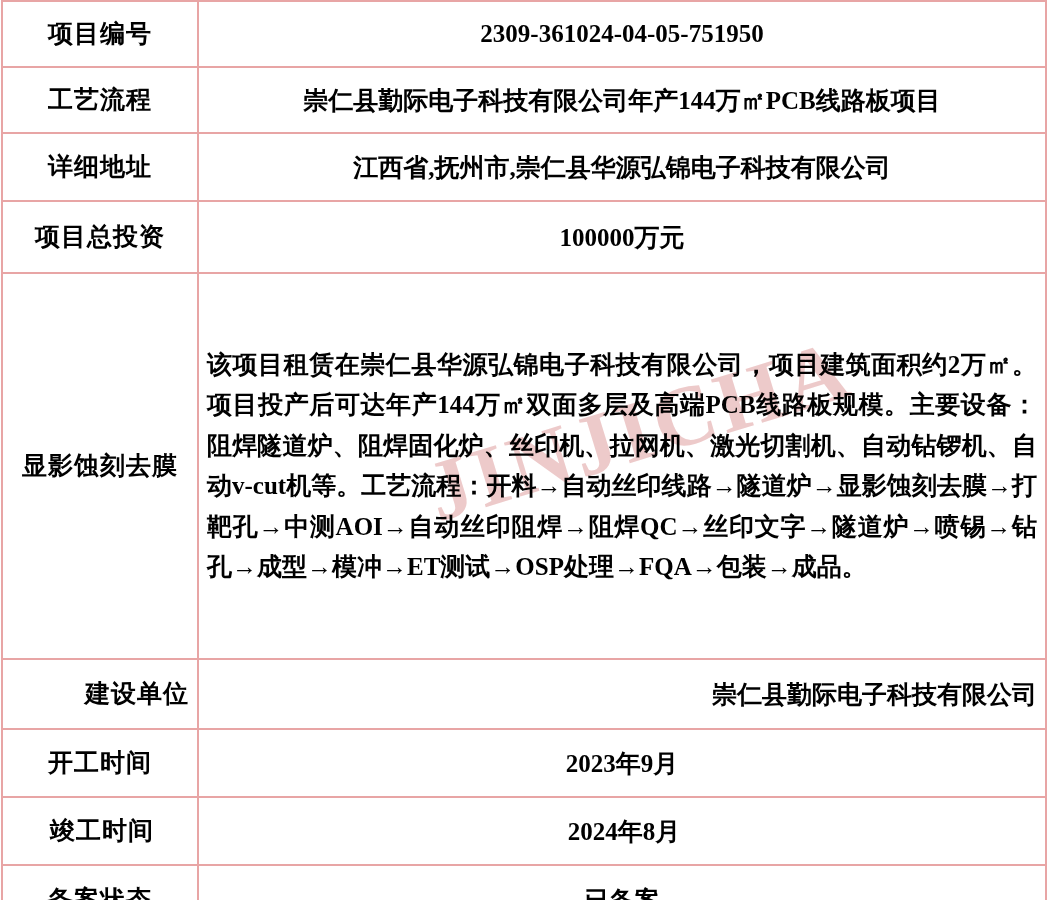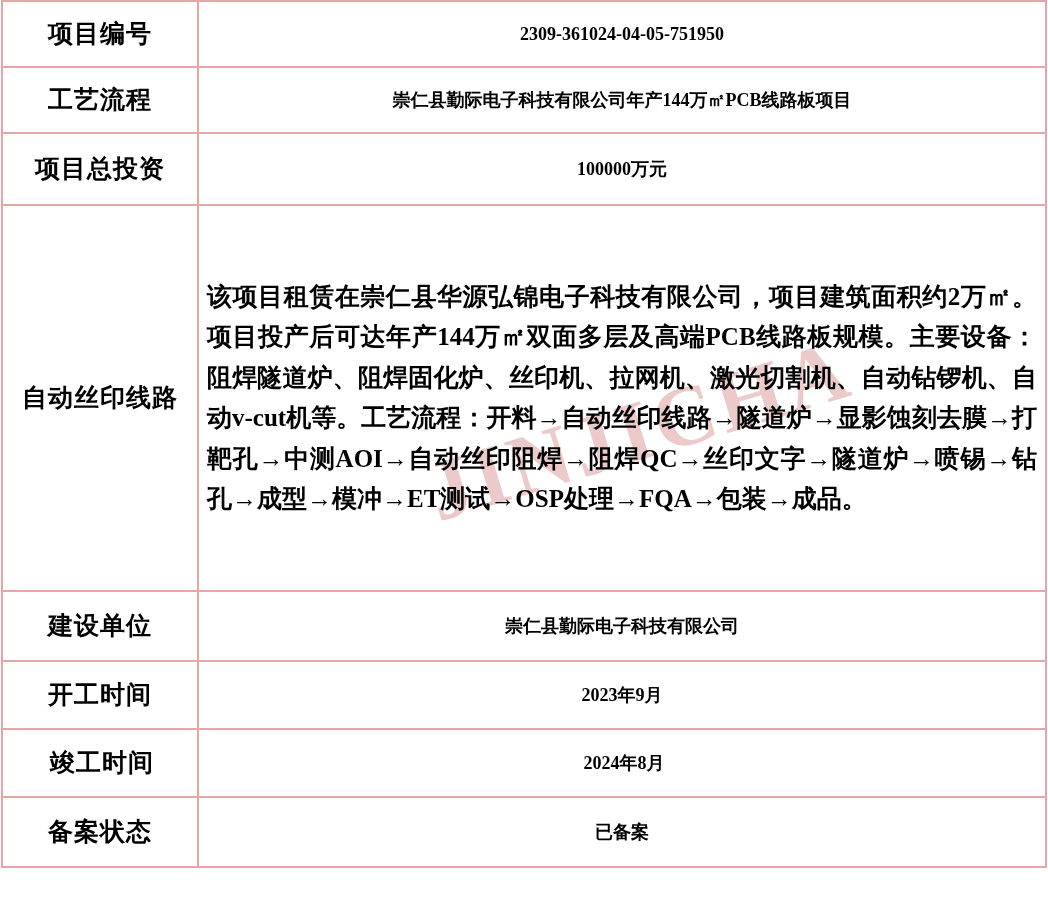--- a/index.html
+++ b/index.html
@@ -39,33 +39,33 @@
   td.label-cell {
     width: 178px;
     text-align: center;
     font-size: 25px;
     font-weight: 700;
     letter-spacing: 1px;
     line-height: 1.3;
   }
   td.value-cell {
     text-align: center;
-    font-size: 18px;
+    font-size: 25px;
     font-weight: 700;
     letter-spacing: 0px;
   }
   td.value-cell.num {
     font-family: "Liberation Serif", "DejaVu Serif", serif;
   }
   tr.row-code td { height: 52px; border-radius: 6px; }
   tr.row-name td { height: 52px; }
   tr.row-addr td { height: 54px; }
   tr.row-invest td { height: 58px; border-radius: 21px; }
   tr.row-scale td { height: 372px; }
-  tr.row-unit td { height: 56px; }
+  tr.row-unit td { height: 56px; text-align: right; }
   tr.row-start td { height: 54px; font-family: Liberation Serif, serif; }
   tr.row-end td { height: 54px; padding-left: 12px; }
   tr.row-status td { height: 56px; }
 
   td.scale-body {
     text-align: left;
     font-size: 25px;
     font-weight: 700;
     line-height: 1.62;
     padding: 10px 14px 10px 22px;
@@ -106,27 +106,31 @@
   <table class="project-table">
     <tbody>
       <tr class="row-code">
         <td class="label-cell">项目编号</td>
         <td class="value-cell num">2309-361024-04-05-751950</td>
       </tr>
       <tr class="row-name">
         <td class="label-cell">工艺流程</td>
         <td class="value-cell">崇仁县勤际电子科技有限公司年产144万㎡PCB线路板项目</td>
       </tr>
+      <tr class="row-addr">
+        <td class="label-cell">详细地址</td>
+        <td class="value-cell">江西省,抚州市,崇仁县华源弘锦电子科技有限公司</td>
+      </tr>
       <tr class="row-invest">
         <td class="label-cell">项目总投资</td>
         <td class="value-cell">100000万元</td>
       </tr>
       <tr class="row-scale">
         <td class="label-cell">
-          <span class="label-two-line">自动丝印线路</span>
+          <span class="label-two-line">显影蚀刻去膜</span>
         </td>
         <td class="scale-body">
           <span class="scale-text">该项目租赁在崇仁县华源弘锦电子科技有限公司，项目建筑面积约2万㎡。项目投产后可达年产144万㎡双面多层及高端PCB线路板规模。主要设备：阻焊隧道炉、阻焊固化炉、丝印机、拉网机、激光切割机、自动钻锣机、自动v-cut机等。工艺流程：开料→自动丝印线路→隧道炉→显影蚀刻去膜→打靶孔→中测AOI→自动丝印阻焊→阻焊QC→丝印文字→隧道炉→喷锡→钻孔→成型→模冲→ET测试→OSP处理→FQA→包装→成品。</span>
         </td>
       </tr>
       <tr class="row-unit">
         <td class="label-cell">建设单位</td>
         <td class="value-cell">崇仁县勤际电子科技有限公司</td>
       </tr>
       <tr class="row-start">

